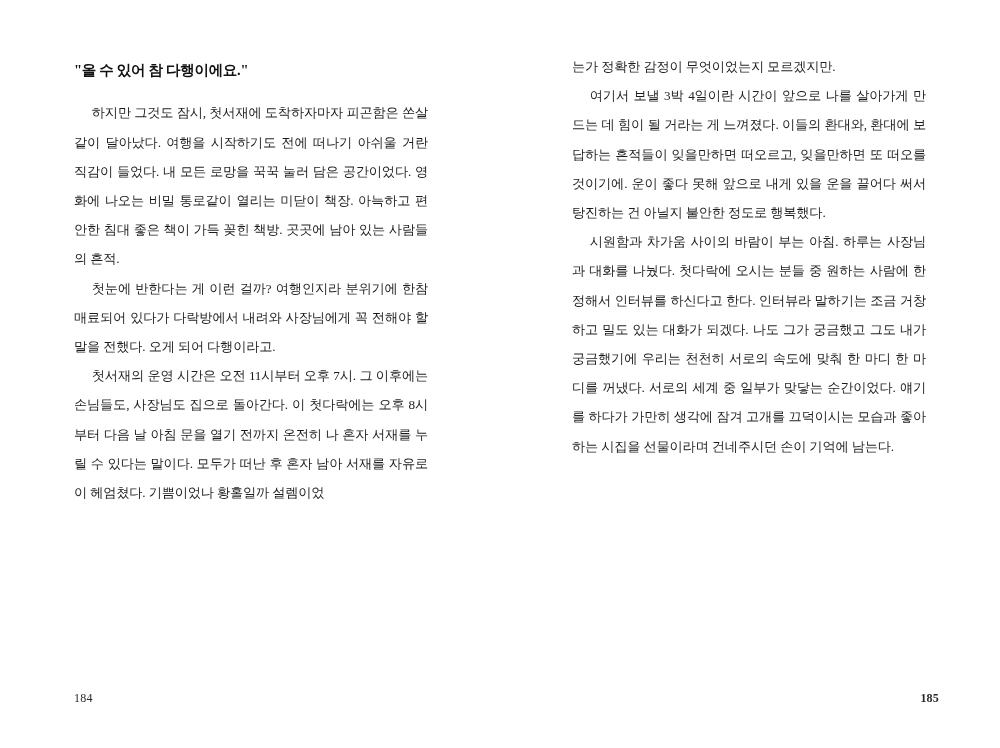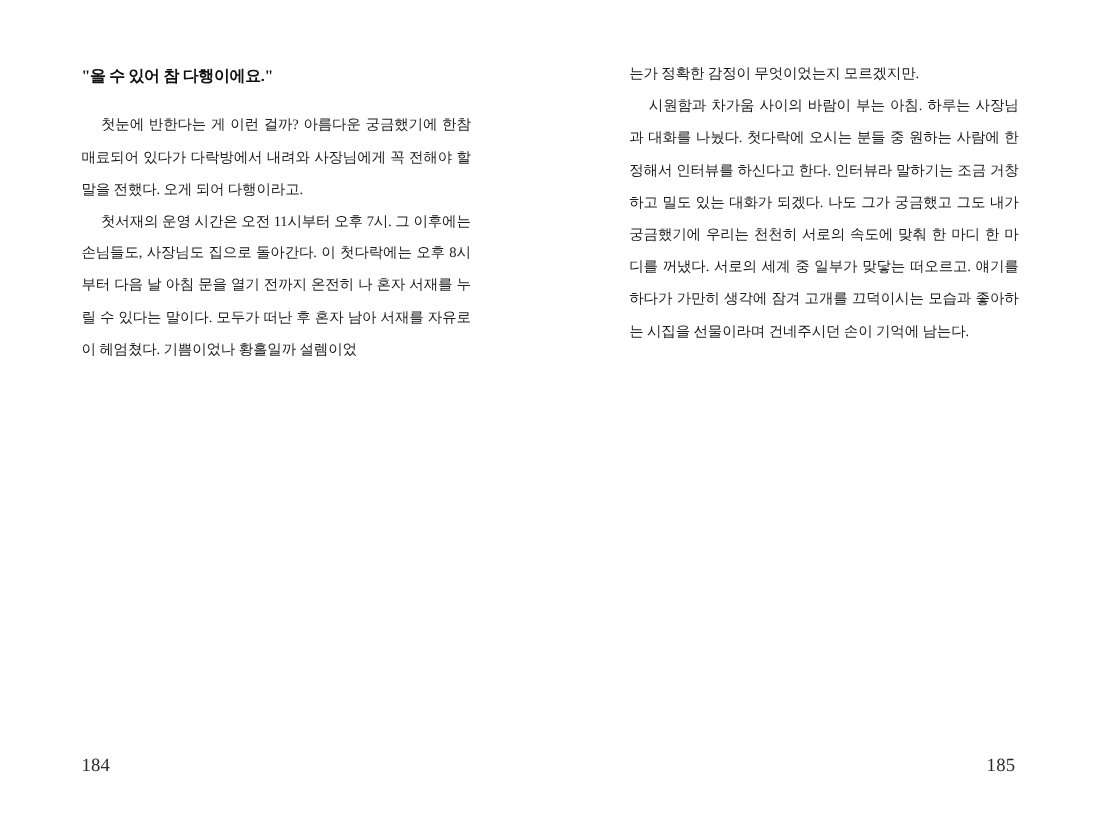--- a/index.html
+++ b/index.html
@@ -53,47 +53,50 @@
   }
   .body-text p.indent {
     text-indent: 1.35em;
   }
   .page-right .body-text p:first-child {
     text-indent: 0;
   }
   .folio {
     position: absolute;
     bottom: 42px;
-    font-size: 17px;
+    font-size: 12px;
     color: #2a2a2a;
     font-family: "Liberation Serif", serif;
     letter-spacing: 0.2px;
   }
   .folio-left {
     left: 74px;
   }
   .folio-right {
-    right: 77px;
+    right: 61px;
+    font-weight: bold;
   }
 </style>
 </head>
 <body>
 
 <div class="spread">
 
   <div class="page page-left">
     <h1 class="chapter-title">"올 수 있어 참 다행이에요."</h1>
     <div class="body-text">
-      <p class="indent">첫눈에 반한다는 게 이런 걸까? 아름다운 궁금했기에 한참 매료되어 있다가 다락방에서 내려와 사장님에게 꼭 전해야 할 말을 전했다. 오게 되어 다행이라고.</p>
+      <p class="indent">하지만 그것도 잠시, 첫서재에 도착하자마자 피곤함은 쏜살같이 달아났다. 여행을 시작하기도 전에 떠나기 아쉬울 거란 직감이 들었다. 내 모든 로망을 꾹꾹 눌러 담은 공간이었다. 영화에 나오는 비밀 통로같이 열리는 미닫이 책장. 아늑하고 편안한 침대 좋은 책이 가득 꽂힌 책방. 곳곳에 남아 있는 사람들의 흔적.</p>
+      <p class="indent">첫눈에 반한다는 게 이런 걸까? 여행인지라 분위기에 한참 매료되어 있다가 다락방에서 내려와 사장님에게 꼭 전해야 할 말을 전했다. 오게 되어 다행이라고.</p>
       <p class="indent">첫서재의 운영 시간은 오전 11시부터 오후 7시. 그 이후에는 손님들도, 사장님도 집으로 돌아간다. 이 첫다락에는 오후 8시부터 다음 날 아침 문을 열기 전까지 온전히 나 혼자 서재를 누릴 수 있다는 말이다. 모두가 떠난 후 혼자 남아 서재를 자유로이 헤엄쳤다. 기쁨이었나 황홀일까 설렘이었</p>
     </div>
     <div class="folio folio-left">184</div>
   </div>
 
   <div class="page page-right">
     <div class="body-text">
       <p>는가 정확한 감정이 무엇이었는지 모르겠지만.</p>
-      <p class="indent">시원함과 차가움 사이의 바람이 부는 아침. 하루는 사장님과 대화를 나눴다. 첫다락에 오시는 분들 중 원하는 사람에 한정해서 인터뷰를 하신다고 한다. 인터뷰라 말하기는 조금 거창하고 밀도 있는 대화가 되겠다. 나도 그가 궁금했고 그도 내가 궁금했기에 우리는 천천히 서로의 속도에 맞춰 한 마디 한 마디를 꺼냈다. 서로의 세계 중 일부가 맞닿는 떠오르고. 얘기를 하다가 가만히 생각에 잠겨 고개를 끄덕이시는 모습과 좋아하는 시집을 선물이라며 건네주시던 손이 기억에 남는다.</p>
+      <p class="indent">여기서 보낼 3박 4일이란 시간이 앞으로 나를 살아가게 만드는 데 힘이 될 거라는 게 느껴졌다. 이들의 환대와, 환대에 보답하는 흔적들이 잊을만하면 떠오르고, 잊을만하면 또 떠오를 것이기에. 운이 좋다 못해 앞으로 내게 있을 운을 끌어다 써서 탕진하는 건 아닐지 불안한 정도로 행복했다.</p>
+      <p class="indent">시원함과 차가움 사이의 바람이 부는 아침. 하루는 사장님과 대화를 나눴다. 첫다락에 오시는 분들 중 원하는 사람에 한정해서 인터뷰를 하신다고 한다. 인터뷰라 말하기는 조금 거창하고 밀도 있는 대화가 되겠다. 나도 그가 궁금했고 그도 내가 궁금했기에 우리는 천천히 서로의 속도에 맞춰 한 마디 한 마디를 꺼냈다. 서로의 세계 중 일부가 맞닿는 순간이었다. 얘기를 하다가 가만히 생각에 잠겨 고개를 끄덕이시는 모습과 좋아하는 시집을 선물이라며 건네주시던 손이 기억에 남는다.</p>
     </div>
     <div class="folio folio-right">185</div>
   </div>
 
 </div>
 
 </body></html>

